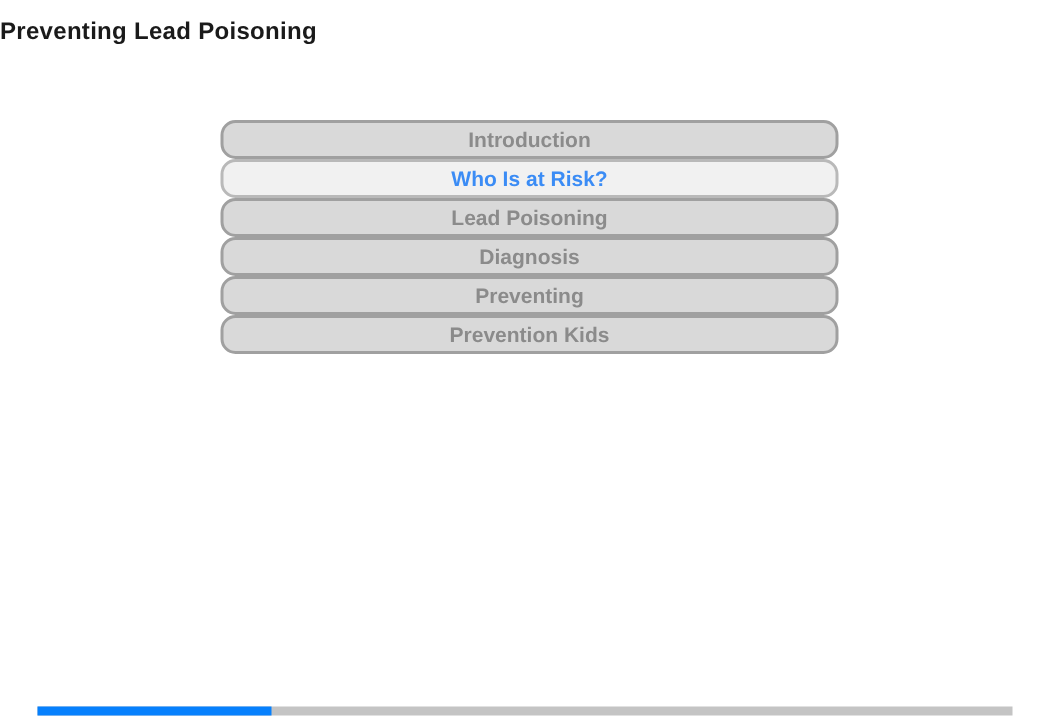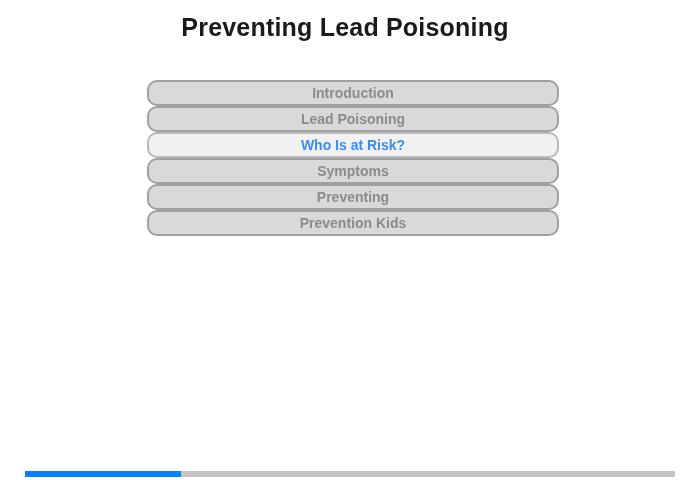--- a/index.html
+++ b/index.html
@@ -19,22 +19,22 @@
     width: 700px; height: 480px;
     background: var(--page-bg);
     font-family: "Liberation Sans", "DejaVu Sans", sans-serif;
     overflow: hidden;
     position: relative;
   }
   .page-title {
     position: absolute;
     top: 13px; left: 0;
     width: 690px;
-    text-align: center;
-    font-size: 25px;
+    text-align: left;
+    font-size: 16px;
     font-weight: bold;
     color: var(--title-color);
     letter-spacing: 0.2px;
   }
   .nav-stack {
     position: absolute;
     top: 80px; left: 147px;
     width: 412px;
   }
   .nav-button {
@@ -70,22 +70,22 @@
     width: 0;
   }
 </style>
 </head>
 <body>
 
 <h1 class="page-title">Preventing Lead Poisoning</h1>
 
 <nav class="nav-stack">
     <button class="nav-button">Introduction</button>
+    <button class="nav-button active">Who Is at Risk?</button>
     <button class="nav-button">Lead Poisoning</button>
-    <button class="nav-button active">Who Is at Risk?</button>
-    <button class="nav-button">Symptoms</button>
+    <button class="nav-button">Diagnosis</button>
     <button class="nav-button">Preventing</button>
     <button class="nav-button">Prevention Kids</button>
   </nav>
 
 <div class="progress-track">
   <div class="progress-fill" style="width: 24%;"></div>
 </div>
 
 </body></html>

